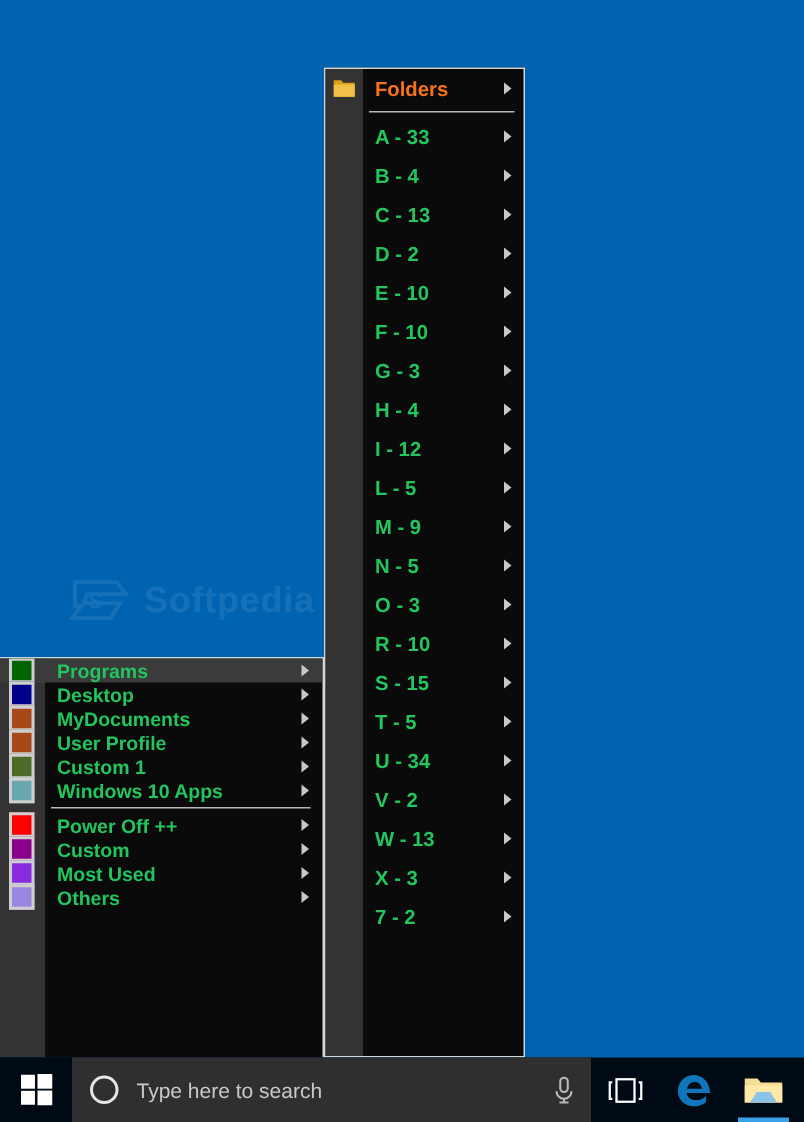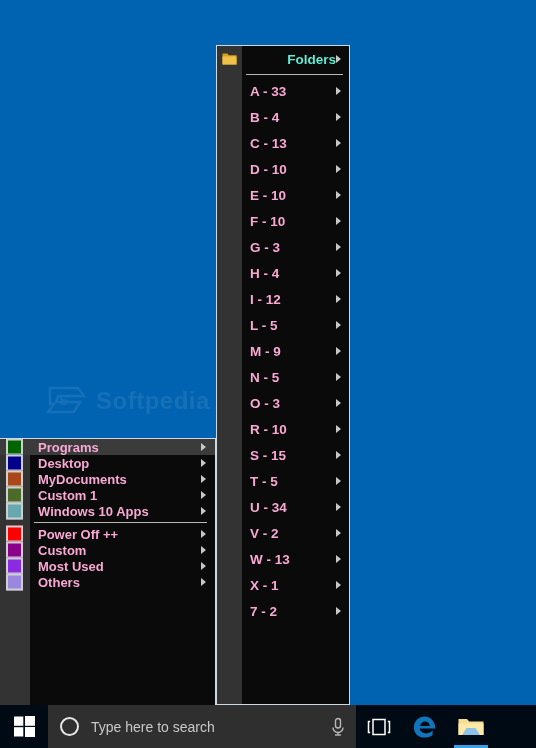--- a/index.html
+++ b/index.html
@@ -70,21 +70,21 @@
   }
   .menu-item {
     position: relative;
     display: flex;
     align-items: center;
     box-sizing: border-box;
     cursor: default;
     white-space: nowrap;
   }
   .menu-item .label {
-    color: #f9a8d4;
+    color: #22c55e;
     font-weight: bold;
     flex: 1 1 auto;
     overflow: hidden;
     text-overflow: ellipsis;
   }
   .menu-item .arrow {
     flex: 0 0 auto;
     width: 0;
     height: 0;
     border-top: 4px solid transparent;
@@ -138,22 +138,21 @@
     bottom: 43px;
   }
   #folders-menu .menu-gutter { width: 25px; }
   #folders-menu .menu-item {
     height: 26px;
     padding-left: 33px;
     padding-right: 8px;
     font-size: 13.5px;
   }
   #folders-menu .menu-item.header .label {
-    color: #5eead4;
-    text-align: right;
+    color: #f97316;
   }
   #folders-menu .menu-sep {
     margin: 2px 6px 3px 29px;
   }
   #folders-menu .folder-icon {
     position: absolute;
     left: 5px;
     top: 50%;
     transform: translateY(-50%);
     width: 15px;
@@ -172,21 +171,21 @@
     align-items: stretch;
   }
   #start-button {
     width: 48px;
     display: flex;
     align-items: center;
     justify-content: center;
     background: #000a14;
   }
   #search-box {
-    width: 308px;
+    width: 346px;
     background: #2f2f2f;
     display: flex;
     align-items: center;
     padding: 0 10px 0 12px;
     box-sizing: border-box;
   }
   #search-box .cortana-ring {
     flex: 0 0 auto;
     width: 19px;
     height: 19px;
@@ -240,20 +239,25 @@
           <span class="arrow"></span>
         </div>
         <div class="menu-item">
           <span class="swatch" style="background: rgb(0, 0, 139);"></span>
           <span class="label">Desktop</span>
           <span class="arrow"></span>
         </div>
         <div class="menu-item">
           <span class="swatch" style="background: rgb(168, 71, 26);"></span>
           <span class="label">MyDocuments</span>
+          <span class="arrow"></span>
+        </div>
+        <div class="menu-item">
+          <span class="swatch" style="background: rgb(168, 71, 26);"></span>
+          <span class="label">User Profile</span>
           <span class="arrow"></span>
         </div>
         <div class="menu-item">
           <span class="swatch" style="background: rgb(77, 107, 40);"></span>
           <span class="label">Custom 1</span>
           <span class="arrow"></span>
         </div>
         <div class="menu-item">
           <span class="swatch" style="background: rgb(102, 168, 173);"></span>
           <span class="label">Windows 10 Apps</span>
@@ -301,21 +305,21 @@
         </div>
         <div class="menu-item">
           <span class="label">B - 4</span>
           <span class="arrow"></span>
         </div>
         <div class="menu-item">
           <span class="label">C - 13</span>
           <span class="arrow"></span>
         </div>
         <div class="menu-item">
-          <span class="label">D - 10</span>
+          <span class="label">D - 2</span>
           <span class="arrow"></span>
         </div>
         <div class="menu-item">
           <span class="label">E - 10</span>
           <span class="arrow"></span>
         </div>
         <div class="menu-item">
           <span class="label">F - 10</span>
           <span class="arrow"></span>
         </div>
@@ -365,21 +369,21 @@
         </div>
         <div class="menu-item">
           <span class="label">V - 2</span>
           <span class="arrow"></span>
         </div>
         <div class="menu-item">
           <span class="label">W - 13</span>
           <span class="arrow"></span>
         </div>
         <div class="menu-item">
-          <span class="label">X - 1</span>
+          <span class="label">X - 3</span>
           <span class="arrow"></span>
         </div>
         <div class="menu-item">
           <span class="label">7 - 2</span>
           <span class="arrow"></span>
         </div>
       </div>
   </div>
 
   <div id="taskbar">

